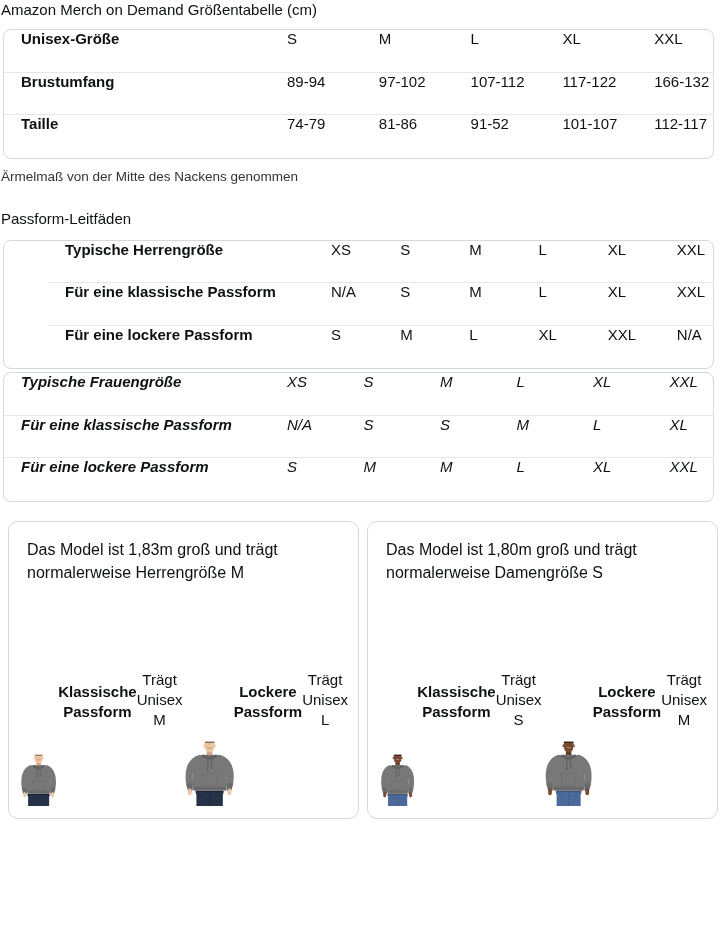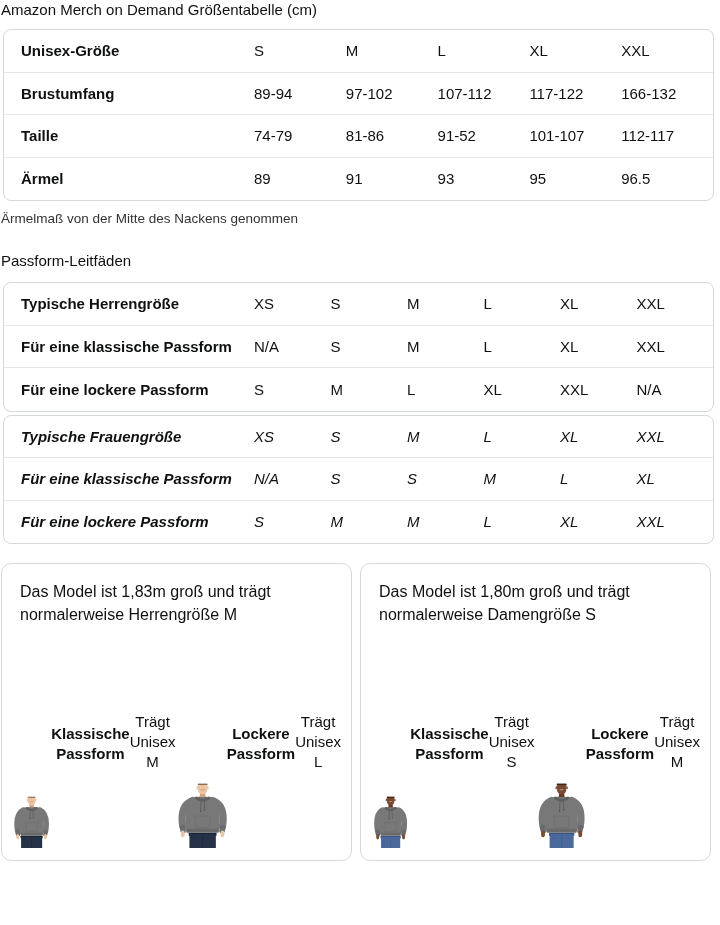--- a/index.html
+++ b/index.html
@@ -5,33 +5,33 @@
   html,body{margin:0;padding:0;background:#ffffff;}
   body{width:720px;height:925px;overflow:hidden;
        font-family:"Liberation Sans","DejaVu Sans",sans-serif;color:#0f1111;}
   .page{width:720px;height:683px;padding:1px 0 0 1px;box-sizing:border-box;}
 
   .title{font-size:15px;line-height:17px;color:#0f1111;}
 
   .tbl{border:1px solid #d5d9d9;border-radius:8px;margin-left:2px;width:711px;
        box-sizing:border-box;background:#fff;overflow:hidden;}
   .tbl1{margin-top:11px;}
-  .tbl2{margin-top:13px;}
+  .tbl2{margin-top:13px;padding-left:44px;}
   .tbl3{margin-top:3px;font-style:italic;}
-  .row{display:flex;align-items:center;height:42.5px;box-sizing:border-box;
-       border-bottom:1px solid #e7e7e7;}
+  .row{display:flex;align-items:flex-start;height:42.5px;box-sizing:border-box;
+       border-bottom:1px solid #e7e7e7;gap:33px;}
   .row:last-child{border-bottom:none;}
   .cell{font-size:15px;color:#0f1111;white-space:nowrap;}
   .cell.label{width:250px;padding-left:17px;box-sizing:border-box;font-weight:bold;}
   .cell.val{flex:1;}
 
   .note{font-size:13.5px;color:#333333;margin:10px 0 0 0;line-height:16px;}
   .subheading{font-size:15px;color:#0f1111;margin:25px 0 0 0;line-height:17px;}
 
-  .cards{display:flex;gap:8px;margin:19px 0 0 0;width:710px;}
+  .cards{display:flex;gap:8px;margin:19px 0 0 7px;width:710px;}
   .card{flex:1;border:1px solid #d5d9d9;border-radius:10px;
         padding:14px 10px 12px 10px;box-sizing:border-box;background:#fff;}
   .card-heading{font-size:16px;line-height:23px;color:#0f1111;padding:2px 6px 0 8px;}
   .figures{display:flex;margin-top:8px;gap:2px;}
   .figure{flex:1;display:flex;flex-direction:row;align-items:center;min-width:0;}
   .photo{width:100%;height:214px;}
   .photo svg{display:block;width:100%;height:100%;}
   .fit-label{font-weight:bold;font-size:15px;line-height:20px;margin-top:6px;text-align:center;}
   .size-label{font-size:15px;line-height:20px;margin-top:2px;text-align:center;}
 </style>
@@ -59,28 +59,20 @@
       <div class="cell val">117-122</div>
       <div class="cell val">166-132</div>
     </div>
     <div class="row">
       <div class="cell label">Taille</div>
       <div class="cell val">74-79</div>
       <div class="cell val">81-86</div>
       <div class="cell val">91-52</div>
       <div class="cell val">101-107</div>
       <div class="cell val">112-117</div>
-    </div>
-    <div class="row">
-      <div class="cell label">Ärmel</div>
-      <div class="cell val">89</div>
-      <div class="cell val">91</div>
-      <div class="cell val">93</div>
-      <div class="cell val">95</div>
-      <div class="cell val">96.5</div>
     </div>
   </div>
 
   <div class="note">Ärmelmaß von der Mitte des Nackens genommen</div>
 
   <div class="subheading">Passform-Leitfäden</div>
 
   <div class="tbl tbl2">
     <div class="row">
       <div class="cell label">Typische Herrengröße</div>

